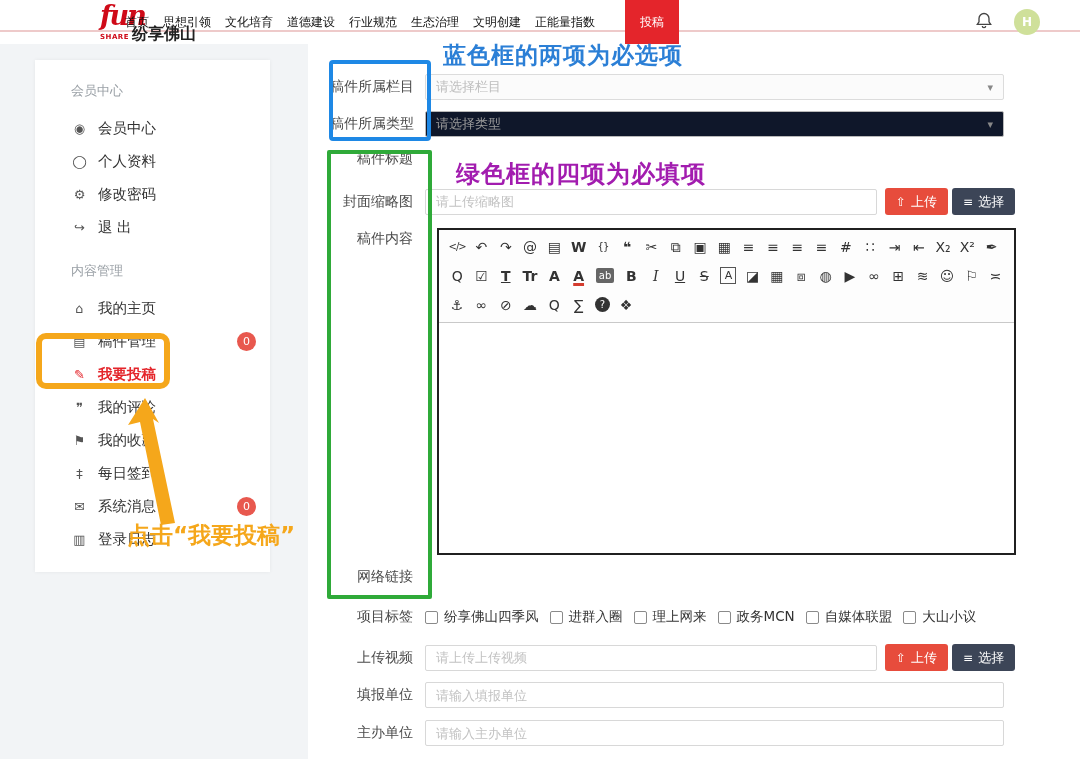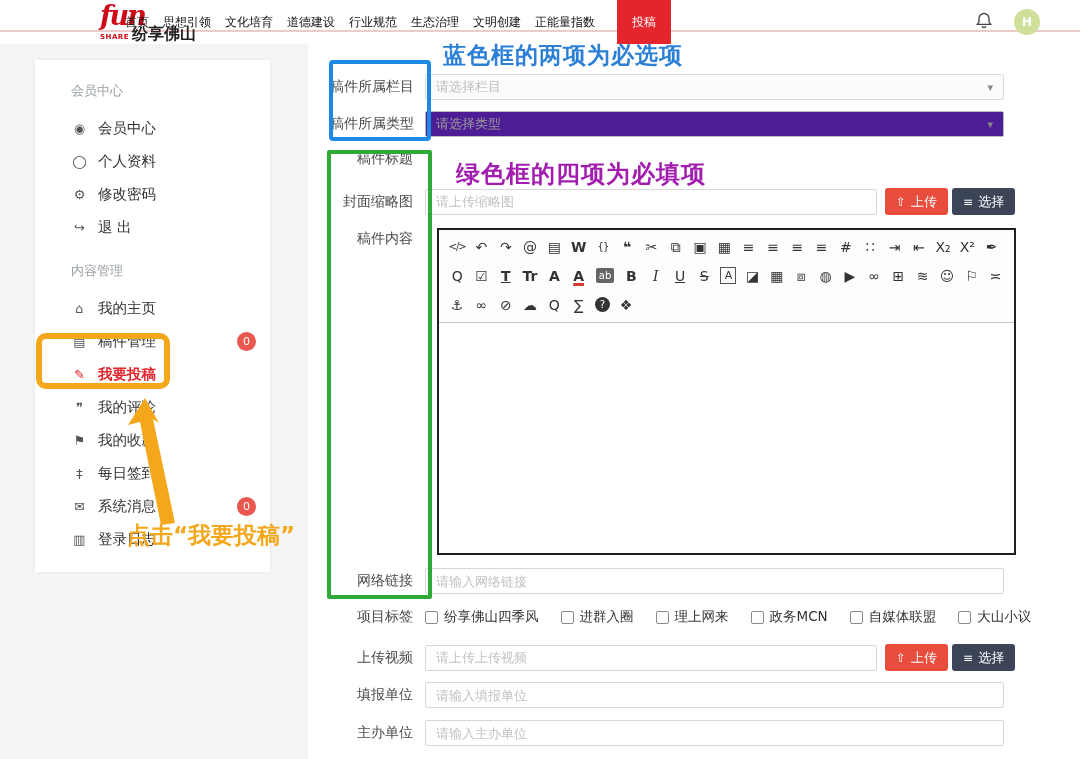--- a/index.html
+++ b/index.html
@@ -9,54 +9,54 @@
 
   
   .topnav{position:absolute;left:0;top:0;right:0;height:32px;background:#fff;border-bottom:2px solid #eecaca;z-index:5}
   .logo{position:absolute;left:100px;top:2px;line-height:1;cursor:pointer}
   .logo .fun{font-family:"DejaVu Serif","Liberation Serif",serif;font-style:italic;font-weight:bold;font-size:27px;color:#cf0a18;letter-spacing:-2px}
   .logo .sub{display:flex;gap:3px;margin-top:-3px;align-items:baseline}
   .logo .share{font-size:7px;color:#cf0a18;font-weight:bold;letter-spacing:.5px}
   .logo .brand{font-size:16px;color:#222;font-weight:bold}
   .nav-items{position:absolute;left:125px;top:0;height:44px;display:flex;align-items:center;gap:14px}
   .nav-item{font-size:12px;color:#111;font-weight:normal;cursor:pointer;white-space:nowrap}
-  .nav-item.active{background:#e4252b;color:#fff;height:44px;display:flex;align-items:center;padding:0 15px;margin-left:8px}
+  .nav-item.active{background:#e4252b;color:#fff;height:44px;display:flex;align-items:center;padding:0 15px;margin-left:16px}
   .bell{position:absolute;right:86px;top:11px;cursor:pointer}
   .avatar{position:absolute;right:40px;top:9px;width:26px;height:26px;border-radius:50%;background:#cfe09a;color:#fff;
           font-size:12px;font-weight:bold;display:flex;align-items:center;justify-content:center;cursor:pointer}
 
   
   .sidebar{position:absolute;left:35px;top:60px;width:235px;background:#fff;padding:12px 0 16px;box-shadow:0 0 4px rgba(0,0,0,.06);z-index:1}
   .side-header{font-size:13px;color:#9aa0a6;padding:10px 0 12px 36px}
   .side-header.second{padding-top:18px}
   .side-item{display:flex;align-items:center;height:33px;padding:0 14px 0 36px;font-size:14.5px;color:#333;cursor:pointer}
   .side-item .ic{width:17px;margin-right:10px;font-size:13px;color:#555;text-align:center;flex:none}
   .side-item.active{color:#e4252b;font-weight:bold}
   .side-item.active .ic{color:#e4252b}
   .badge{margin-left:auto;background:#e8584e;color:#fff;font-size:11px;min-width:19px;height:19px;border-radius:10px;
          display:flex;align-items:center;justify-content:center;padding:0 5px}
 
   
   .frow{position:absolute;left:330px;display:flex;align-items:center}
   .flabel{width:95px;text-align:right;padding-right:12px;font-size:14px;color:#4a4a4a;flex:none;white-space:nowrap}
   .select{width:579px;height:26px;border:1px solid #dcdcdc;border-radius:2px;background:#fbfbfb;font-size:13px;color:#bdbdbd;
           display:flex;align-items:center;justify-content:space-between;padding:0 10px;cursor:pointer}
-  .select.disabled{background:#4c1d95;border-color:#b9b9b9;color:#9b9b9b}
+  .select.disabled{background:#0f172a;border-color:#b9b9b9;color:#9b9b9b}
   .caret{color:#888;font-size:11px}
   input.txt{width:579px;height:26px;border:1px solid #d8d8d8;border-radius:2px;padding:0 10px;font-size:13px;color:#333;font-family:inherit;background:#fff;outline:none}
   input.txt::placeholder{color:#c2c2c2}
   input.short{width:452px}
   .btn{height:27px;border:none;border-radius:3px;color:#fff;font-size:13px;display:flex;align-items:center;gap:5px;padding:0 11px;cursor:pointer;font-family:inherit;white-space:nowrap}
   .btn.upload{background:#e74c3c;margin-left:8px}
   .btn.choose{background:#3c4557;margin-left:4px}
   .btn .bic{font-size:12px}
 
   .copt{display:flex;align-items:center;gap:6px;font-size:13.5px;color:#333;cursor:pointer;white-space:nowrap}
   .cbox{width:13px;height:13px;border:1px solid #8a8a8a;border-radius:2px;background:#fff;flex:none}
-  .tagrow{display:flex;gap:22px;align-items:flex-start}
+  .tagrow{display:flex;gap:11px;align-items:flex-start}
 
   
   .editor{position:absolute;left:437px;top:228px;width:579px;height:327px;border:2px solid #202020;background:#fff;z-index:1}
   .toolbar{padding:2px 6px 3px;border-bottom:1px solid #c9c9c9;background:#fdfdfd}
   .trow{display:flex;align-items:center;height:29px}
   .ti{width:24.3px;text-align:center;font-size:14px;color:#333;cursor:pointer;line-height:28px;flex:none}
   .ti.small{font-size:10px;letter-spacing:-1px}
   .ti.b{font-weight:bold}
   .ti.i{font-style:italic;font-family:"DejaVu Serif","Liberation Serif",serif}
   .ti.u{text-decoration:underline}
@@ -264,21 +264,20 @@
       <span class="ti">∑</span>
       <span class="ti help">?</span>
       <span class="ti">❖</span>
     </div>
   </div>
   <div class="editor-body"></div>
 </div>
 
 <div class="frow" style="top:568px">
   <span class="flabel">网络链接</span>
-  <input class="txt" placeholder="请输入网络链接" style="">
 </div>
 
 <div class="frow" style="top:608px">
   <span class="flabel">项目标签</span>
   <div class="tagrow">
     <label class="copt">
         <span class="cbox"></span>
         <span>纷享佛山四季风</span>
       </label>
     <label class="copt">

